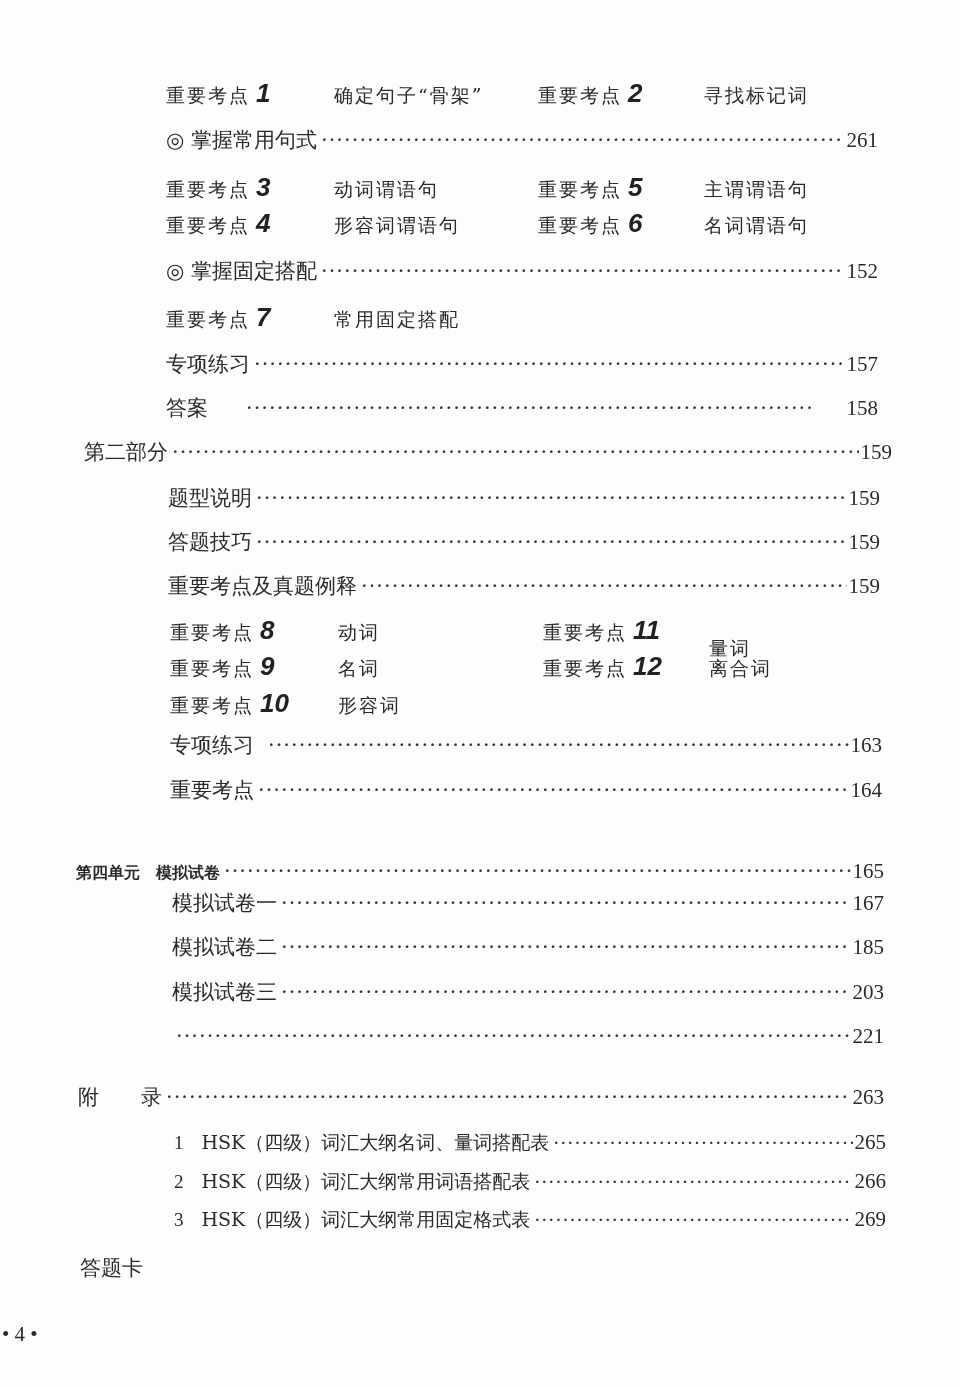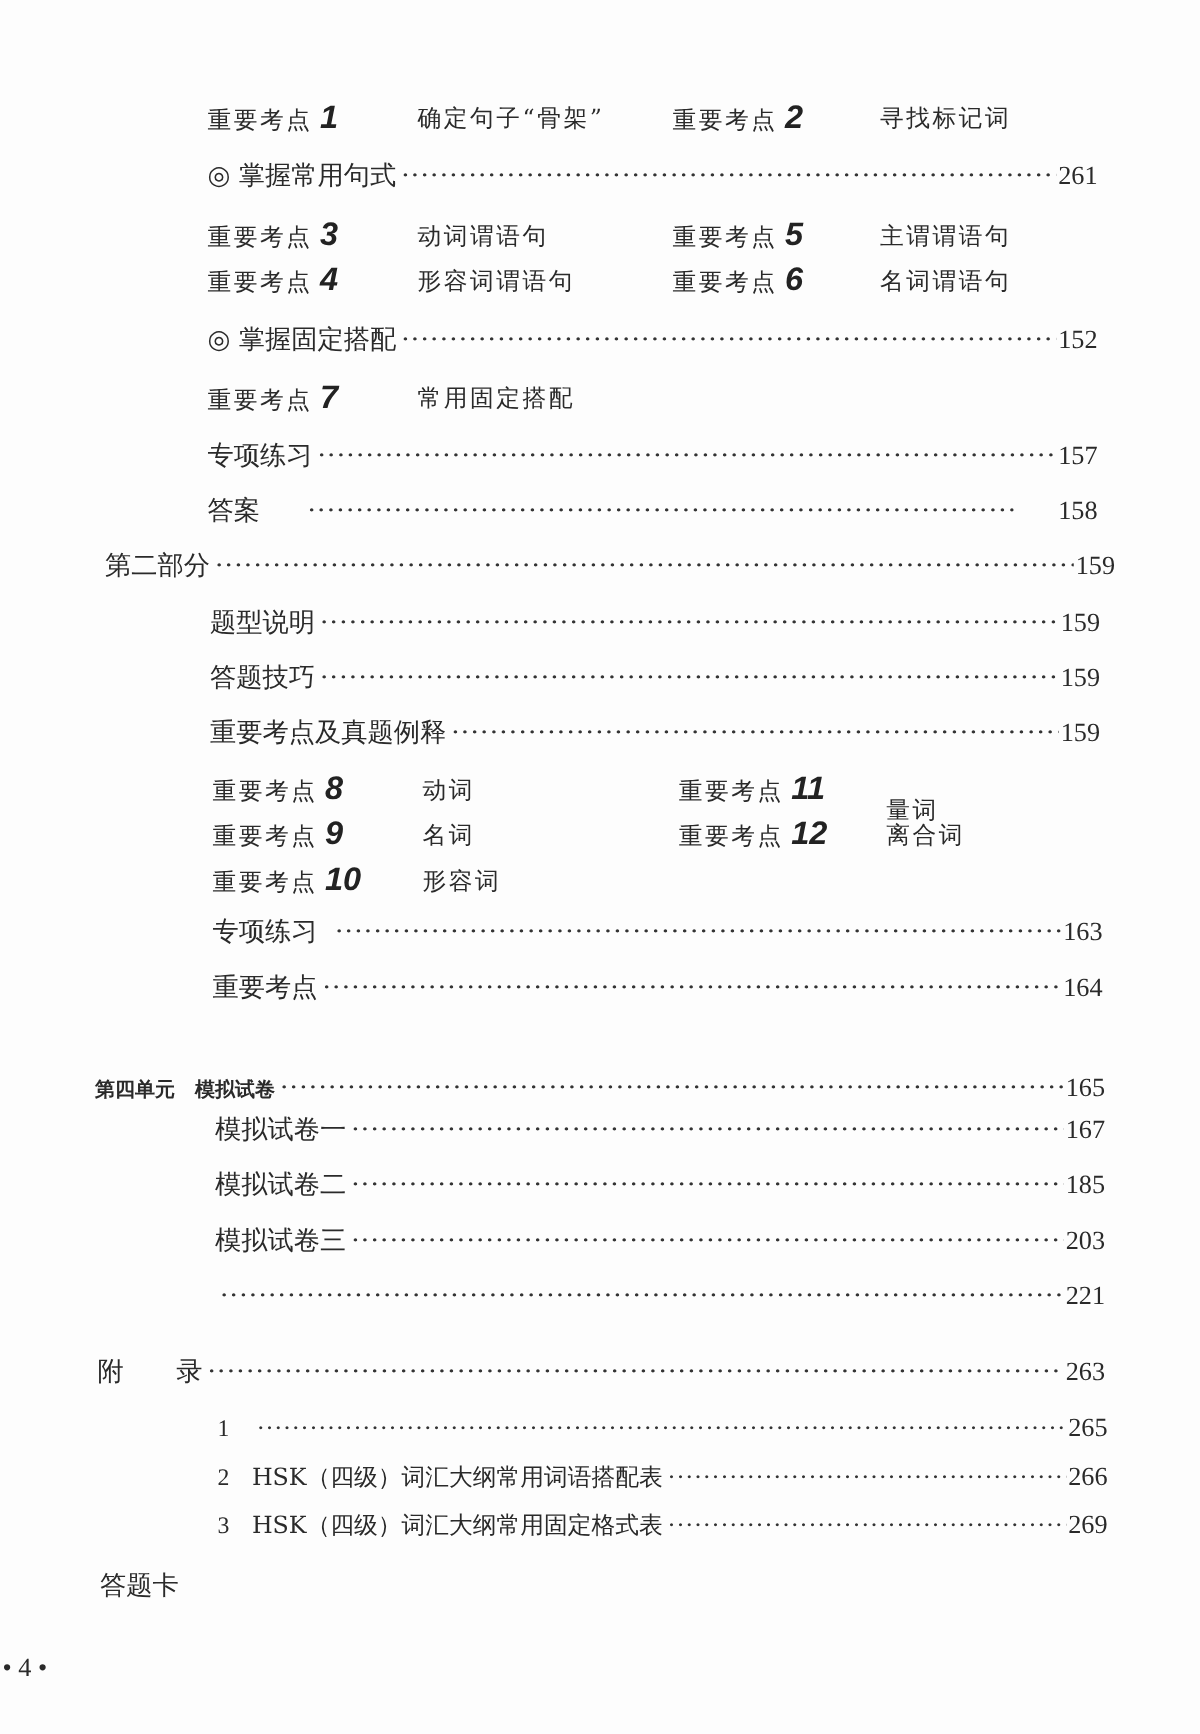--- a/index.html
+++ b/index.html
@@ -171,20 +171,21 @@
   <span class="page">221</span>
 </a>
 
 <a class="row" style="left:78px; top:1083px; width:806px;">
   <span class="label">附　　录</span>
   <span class="leader"></span>
   <span class="page">263</span>
 </a>
 <a class="row appx" style="left:174px; top:1128px; width:712px;">
   <span class="idx">1</span>
+  <span class="label">HSK（四级）词汇大纲名词、量词搭配表</span>
   <span class="leader"></span>
   <span class="page">265</span>
 </a>
 <a class="row appx" style="left:174px; top:1167px; width:712px;">
   <span class="idx">2</span>
   <span class="label">HSK（四级）词汇大纲常用词语搭配表</span>
   <span class="leader"></span>
   <span class="page">266</span>
 </a>
 <a class="row appx" style="left:174px; top:1205px; width:712px;">

